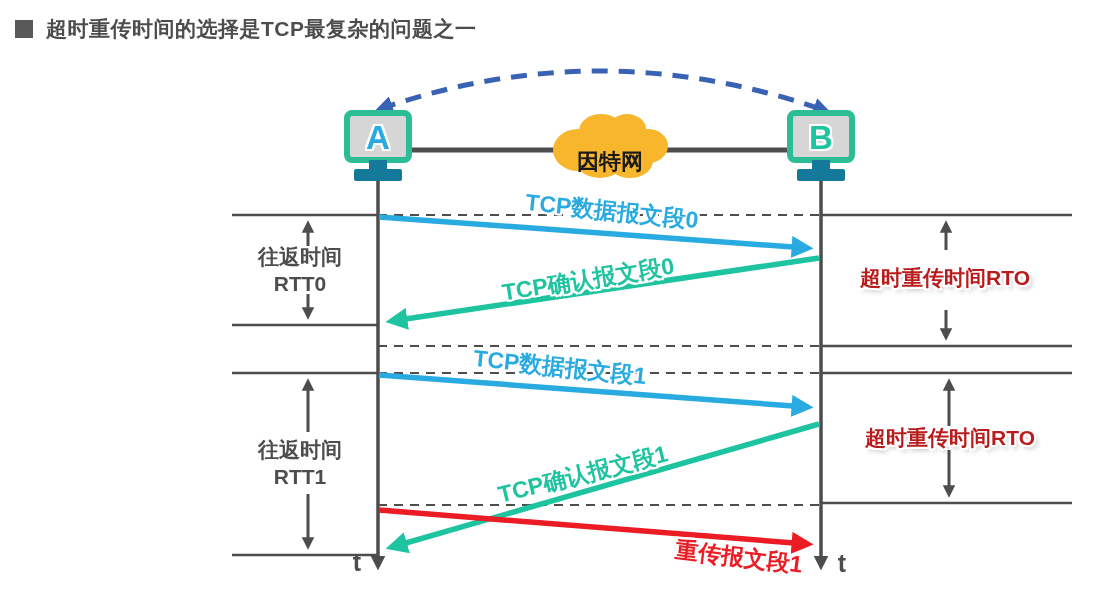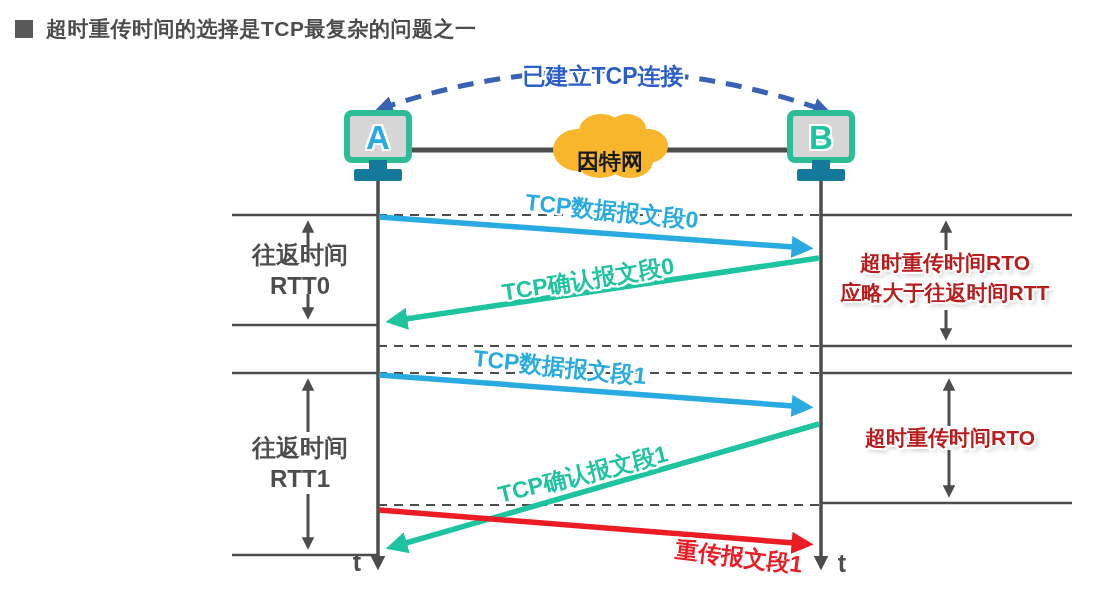--- a/index.html
+++ b/index.html
@@ -26,21 +26,21 @@
   .title-bullet{width:18px;height:18px;background:#595959;flex:0 0 auto;}
   .title-text{font-size:21px;font-weight:bold;color:#4c4c4c;letter-spacing:.5px;}
   .msg{font-size:23px;}
   .blue{color:#29ABE2;}
   .teal{color:#1EC3A0;}
   .red{color:#EB1C24;}
   .pink{color:#b91c1c;}
   .arcblue{color:#2B5FC7;}
   .two-line{text-align:center;}
   .two-line span{display:block;}
-  .rtt{font-size:24px;color:#4D4D4D;line-height:1.3;}
+  .rtt{font-size:21px;color:#4D4D4D;line-height:1.3;}
   .rto{font-size:21px;line-height:1.42;}
   .host-letter{font-size:33px;}
   .t-label{font-size:25px;color:#4D4D4D;}
   .cloud-label{font-size:22px;color:#1a1a1a;}
   .conn-label{font-size:23px;}
 </style>
 </head>
 <body>
 
 <div class="stage">
@@ -133,21 +133,20 @@
     </g>
 
     <g stroke="#4D4D4D" stroke-width="3">
       <line x1="946" y1="250" x2="946" y2="224" marker-end="url(#ah-gray)"></line>
       <line x1="946" y1="310" x2="946" y2="337" marker-end="url(#ah-gray)"></line>
       <line x1="949" y1="426" x2="949" y2="382" marker-end="url(#ah-gray)"></line>
       <line x1="949" y1="450" x2="949" y2="494" marker-end="url(#ah-gray)"></line>
     </g>
   </svg>
 
-  <div class="lbl conn-label arcblue outline" style="left:603px;top:76px;">已建立TCP连接</div>
 
   <div class="lbl host-letter blue outline" style="left:378px;top:138px;">A</div>
   <div class="lbl host-letter teal outline" style="left:821px;top:138px;">B</div>
 
   <div class="lbl cloud-label" style="left:610px;top:162px;">因特网</div>
 
   <div class="lbl msg blue outline" style="left:612px;top:211px;transform:translate(-50%,-50%) rotate(6deg);">TCP数据报文段0</div>
   <div class="lbl msg teal outline" style="left:588px;top:279px;transform:translate(-50%,-50%) rotate(-9deg);">TCP确认报文段0</div>
   <div class="lbl msg blue outline" style="left:560px;top:367px;transform:translate(-50%,-50%) rotate(6deg);">TCP数据报文段1</div>
   <div class="lbl msg teal outline" style="left:583px;top:474px;transform:translate(-50%,-50%) rotate(-14deg);">TCP确认报文段1</div>
@@ -157,20 +156,19 @@
     <span>往返时间</span>
     <span>RTT0</span>
   </div>
   <div class="lbl rtt two-line" style="left:300px;top:463px;">
     <span>往返时间</span>
     <span>RTT1</span>
   </div>
 
   <div class="lbl rto pink two-line soft-shadow" style="left:945px;top:278px;">
     <span>超时重传时间RTO</span>
-    <span>应略大于往返时间RTT</span>
   </div>
   <div class="lbl rto pink soft-shadow" style="left:950px;top:438px;">超时重传时间RTO</div>
 
   <div class="lbl t-label" style="left:357px;top:562px;">t</div>
   <div class="lbl t-label" style="left:842px;top:563px;">t</div>
 
 </div>
 
 </body></html>

